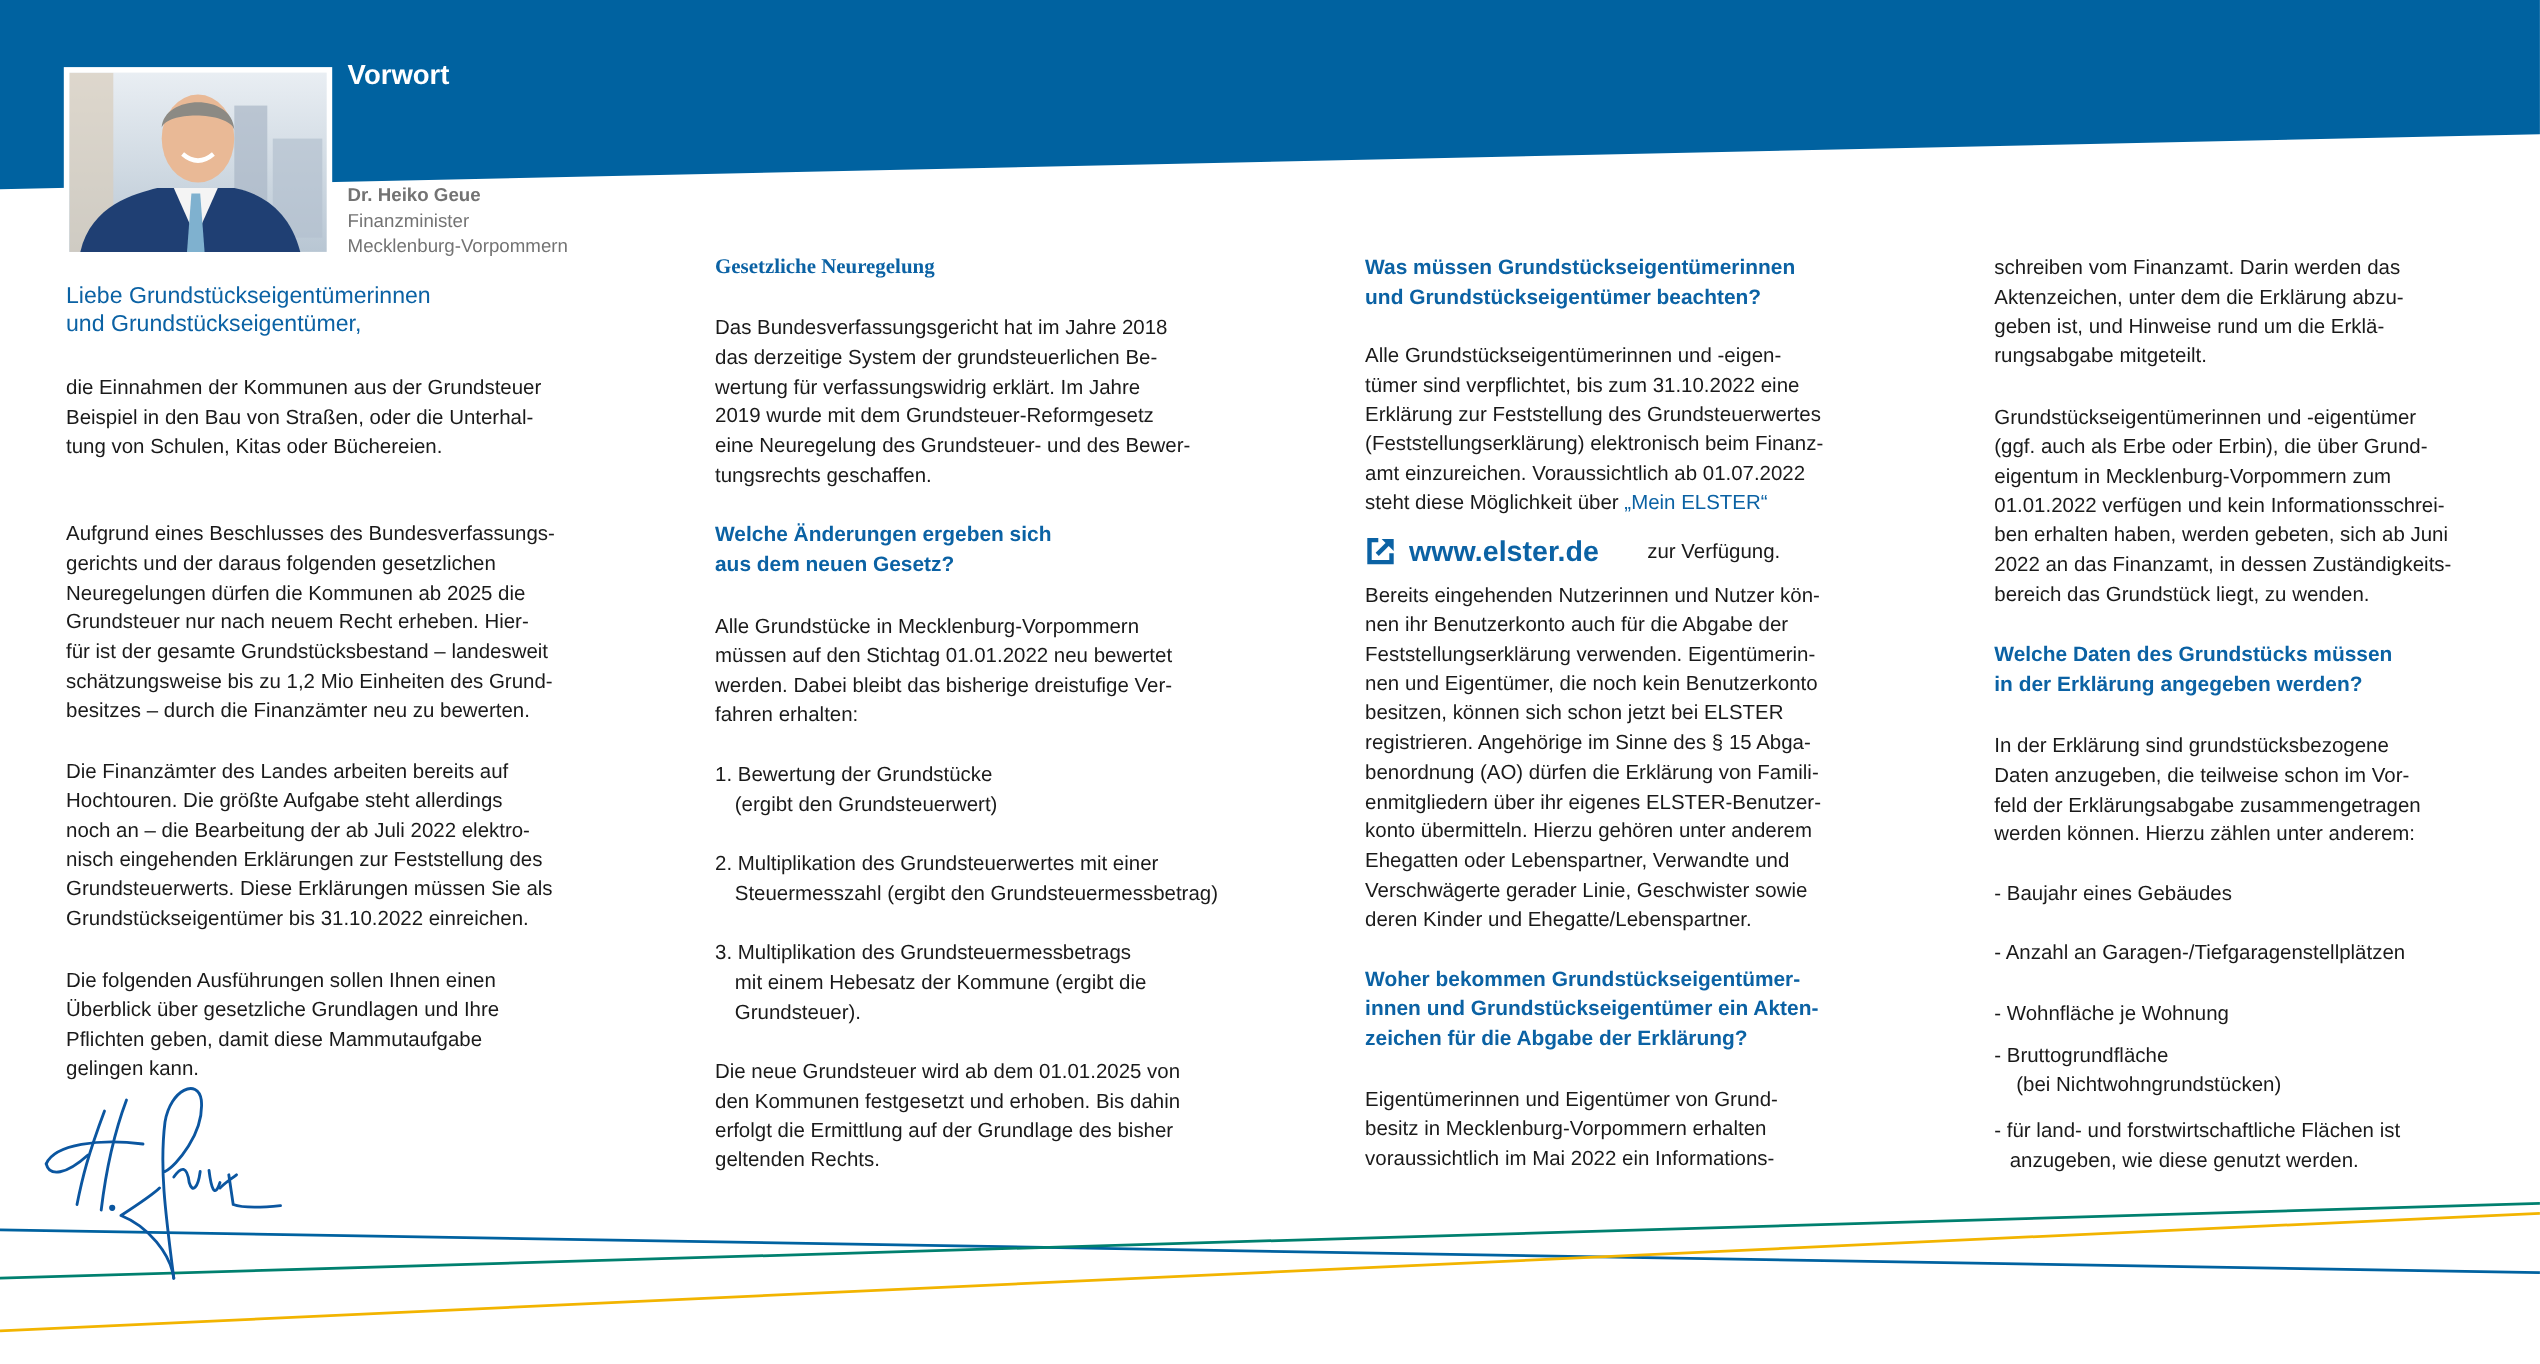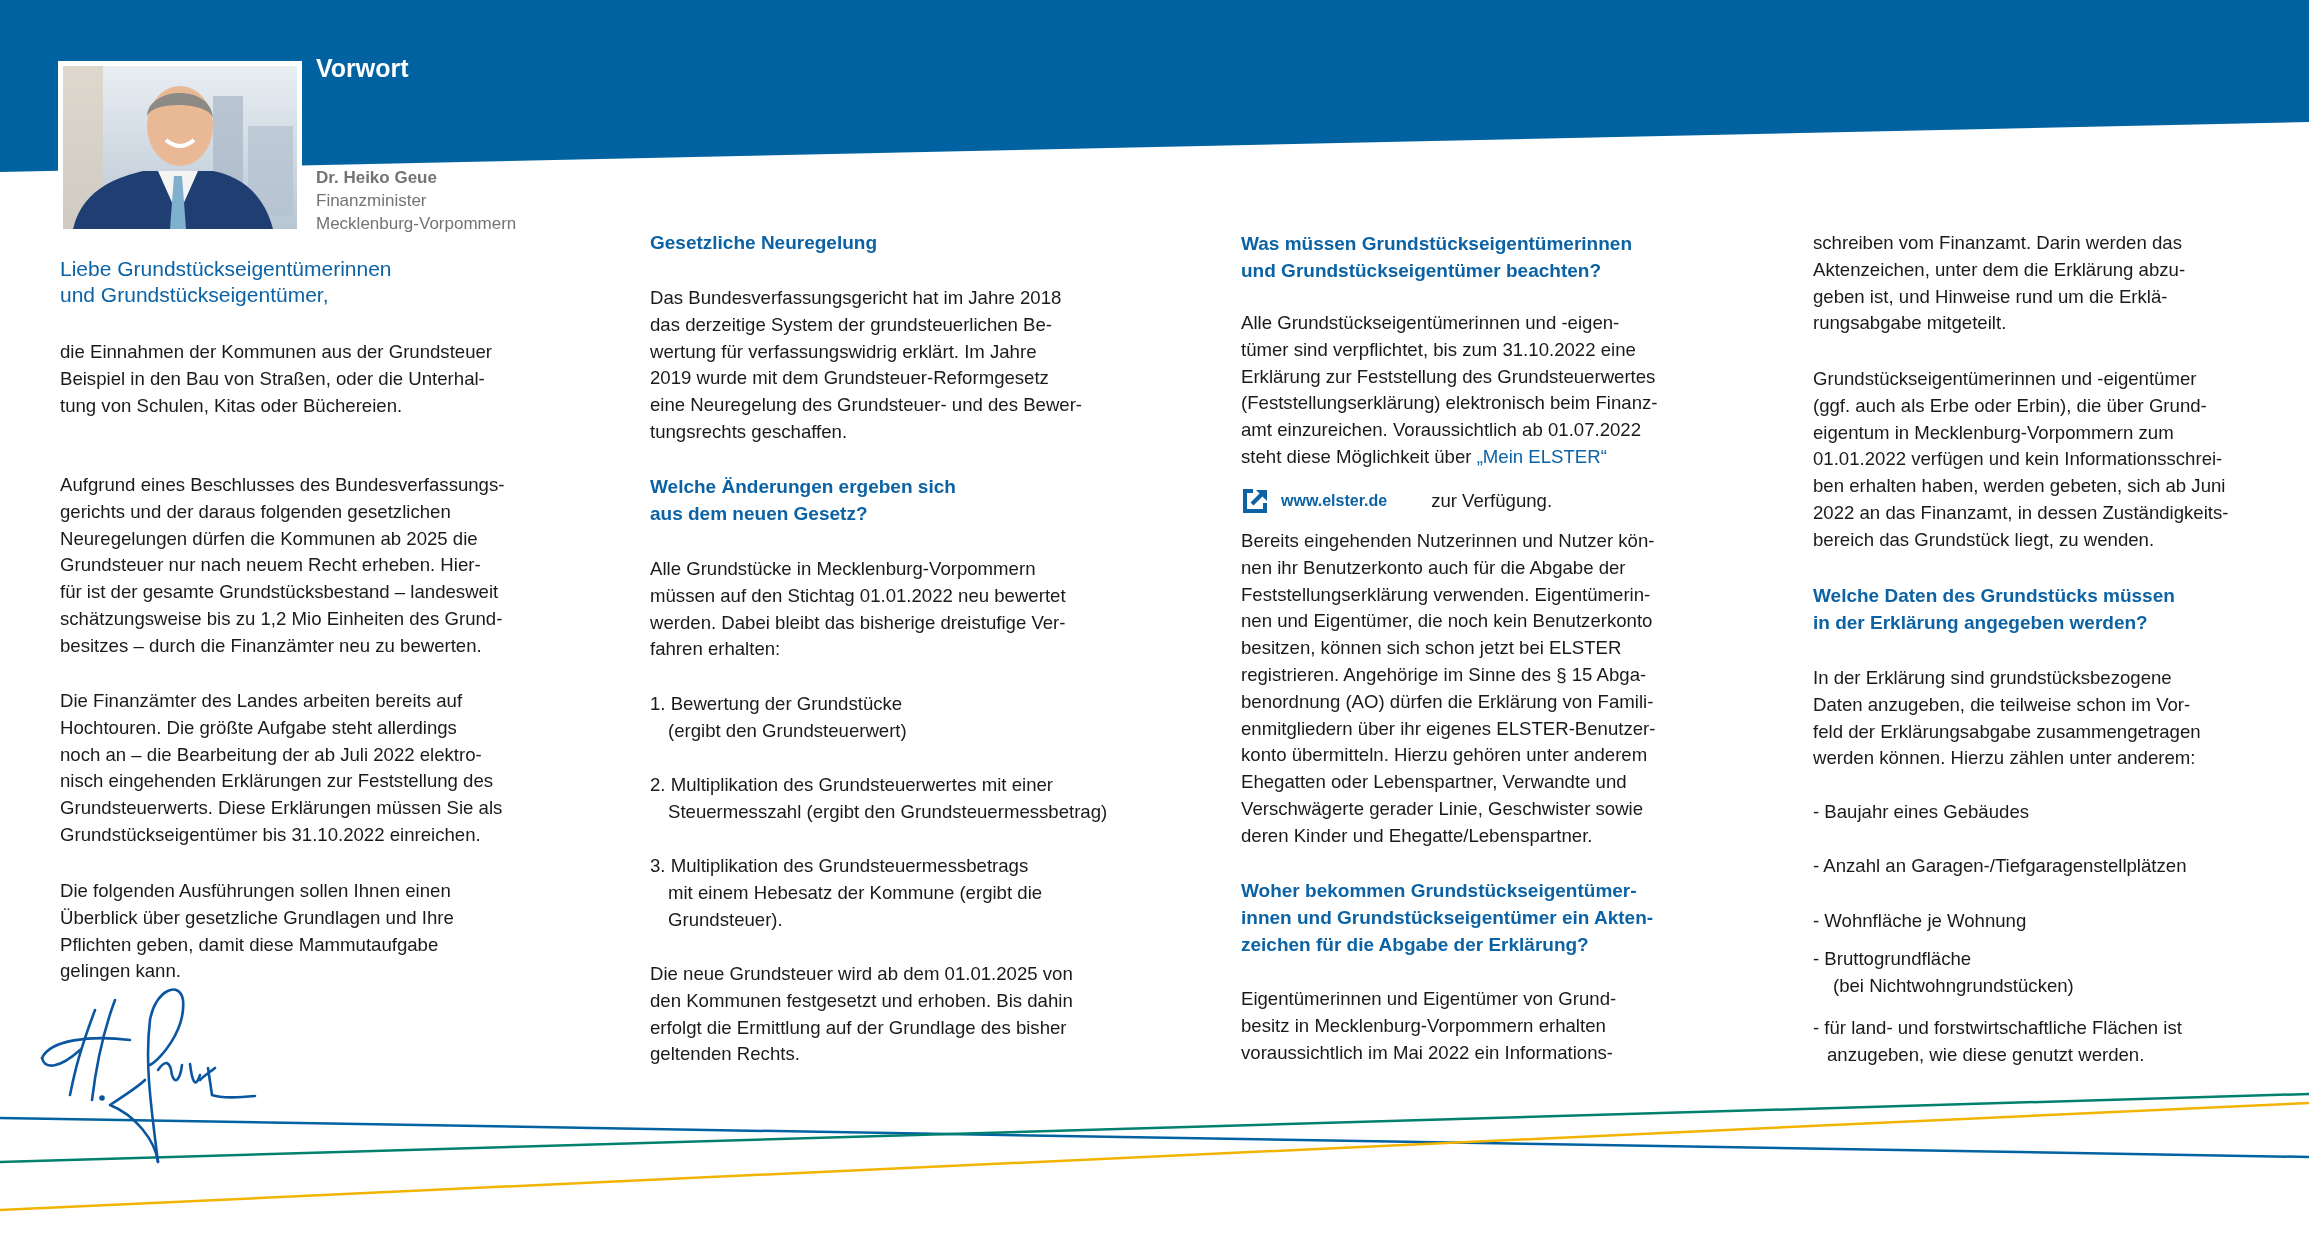--- a/index.html
+++ b/index.html
@@ -10,21 +10,21 @@
   .photo { position:absolute; left:5px; top:5px; width:234px; height:163px; overflow:hidden;
            background:linear-gradient(180deg,#e9eef3 0%,#cfd9e2 55%,#b8c6d3 100%); }
   .title { position:absolute; left:316px; top:54px; color:#ffffff; font-weight:bold; font-size:25px; }
   .caption { position:absolute; left:316px; top:166px; font-size:17px; line-height:23px; color:#737373; }
   .caption .name { font-weight:bold; }
   .block { position:absolute; font-size:18.6px; line-height:26.8px; white-space:nowrap; }
   .h { color:#0b62a4; font-weight:bold; font-size:19px; }
   .greet { color:#0b62a4; font-size:21px; line-height:26px; }
   .link { color:#0b62a4; }
   .elster-row { position:absolute; left:1241px; top:486px; height:30px; display:flex; align-items:center; font-size:18.6px; }
-  .elster-row .url { color:#0b62a4; font-weight:bold; font-size:16px; margin-left:12px; }
+  .elster-row .url { color:#0b62a4; font-weight:bold; font-size:26px; margin-left:12px; }
   .elster-row .rest { margin-left:44px; }
   .ind { padding-left:18px; }
   #stripes { position:absolute; left:0; top:0; width:2309px; height:1240px; pointer-events:none; }
   #sig { position:absolute; left:40px; top:980px; width:260px; height:220px; }
 </style>
 </head>
 <body>
 
 <svg id="band" viewBox="0 0 2309 180" preserveAspectRatio="none">
   <polygon points="0,0 2309,0 2309,122 0,172" fill="#0062a0"></polygon>
@@ -80,21 +80,21 @@
   <div>Grundsteuerwerts. Diese Erklärungen müssen Sie als</div>
   <div>Grundstückseigentümer bis 31.10.2022 einreichen.</div>
 </div>
 <div class="block" style="left:60px; top:878px;">
   <div>Die folgenden Ausführungen sollen Ihnen einen</div>
   <div>Überblick über gesetzliche Grundlagen und Ihre</div>
   <div>Pflichten geben, damit diese Mammutaufgabe</div>
   <div>gelingen kann.</div>
 </div>
 
-<div class="block h" style="left:650px; top:230px;">Gesetzliche Neuregelung</div>
+<div class="block h" style="left:650px; top:230px;font-family:Liberation Serif, serif;">Gesetzliche Neuregelung</div>
 <div class="block" style="left:650px; top:285px;">
   <div>Das Bundesverfassungsgericht hat im Jahre 2018</div>
   <div>das derzeitige System der grundsteuerlichen Be-</div>
   <div>wertung für verfassungswidrig erklärt. Im Jahre</div>
   <div>2019 wurde mit dem Grundsteuer-Reformgesetz</div>
   <div>eine Neuregelung des Grundsteuer- und des Bewer-</div>
   <div>tungsrechts geschaffen.</div>
 </div>
 <div class="block h" style="left:650px; top:474px;">
   <div>Welche Änderungen ergeben sich</div>

